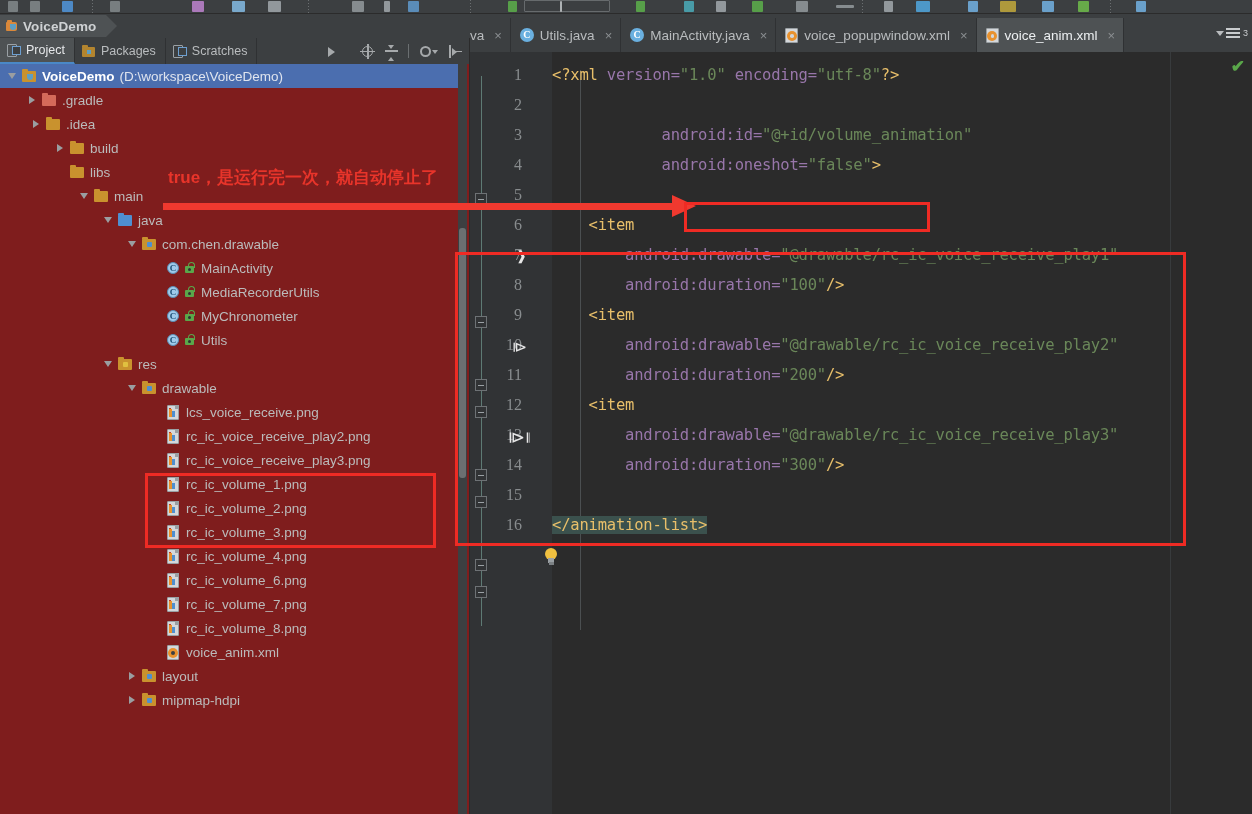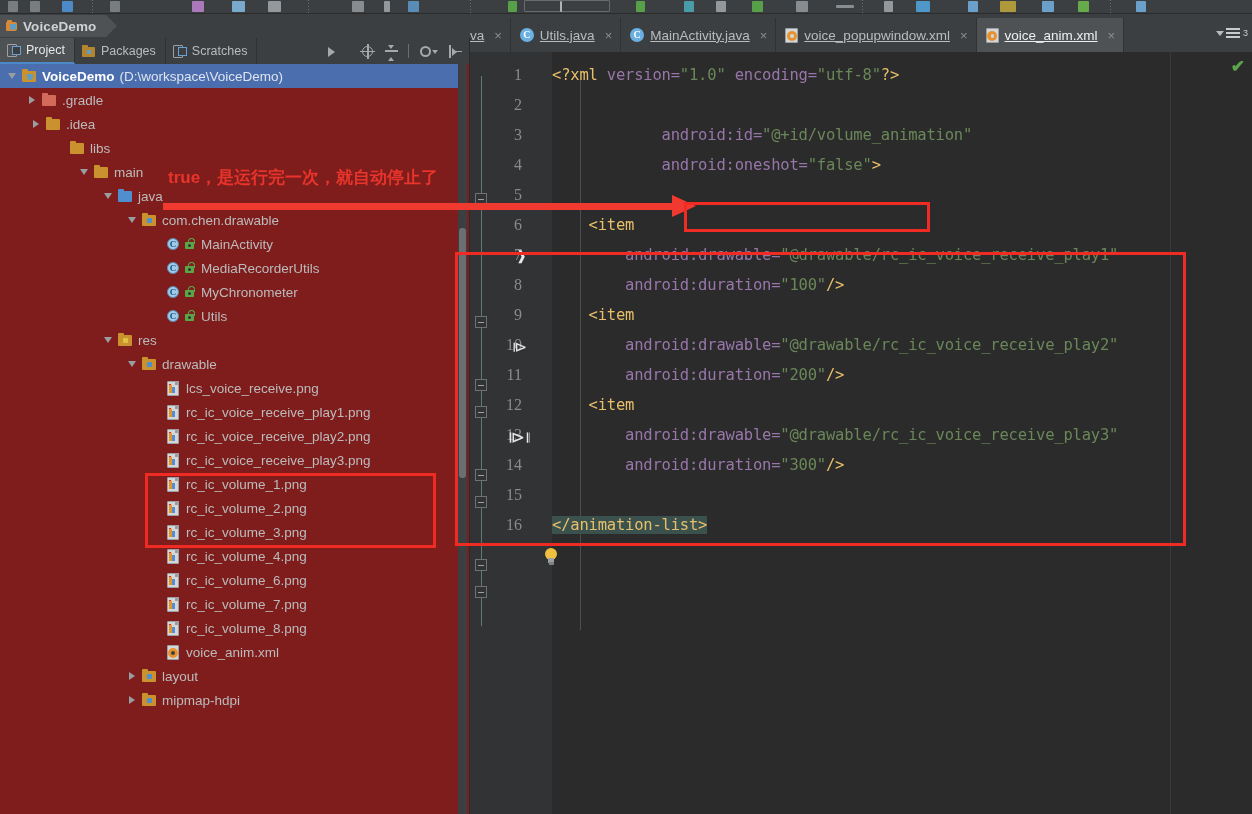--- a/index.html
+++ b/index.html
@@ -111,21 +111,21 @@
   
   .editor{ position:absolute; left:470px; top:14px; width:782px; height:800px; background:#2b2b2b; }
 
   .etabbar{ position:absolute; left:0; top:0; width:782px; height:38px;
             background:#3c3f41; display:flex; align-items:flex-end; }
   .etab{ position:relative; display:flex; align-items:center; gap:6px;
          height:34px; padding:0 8px 0 9px; border-right:1px solid #2f3133;
          color:#b9bcbe; font-size:13.5px; white-space:nowrap; }
   .etab.active{ background:#4e5254; }
   .etab.active .tl{ color:#eceff1; }
-  .etab .tl{ color:#b9bcbe;text-decoration:underline; }
+  .etab .tl{ color:#b9bcbe; }
   .etab .x{ color:#8b8f92; font-size:13px; margin-left:4px; }
   .cls-ico{ width:14px; height:14px; position:relative; flex:0 0 14px;}
   .cls-ico .c{ position:absolute; left:0; top:0; width:14px; height:14px; border-radius:50%;
                background:#6ab0e0; color:#fff; font-size:10px; font-weight:bold;
                text-align:center; line-height:14px; font-family:"Liberation Serif", serif;}
   .xml-ico{ width:13px; height:15px; position:relative; flex:0 0 13px;}
   .xml-ico .pg{ position:absolute; left:0; top:0; width:13px; height:15px; background:#d4d7da; border:1px solid #9aa0a4; border-radius:1px;}
   .xml-ico .ring{ position:absolute; left:1.5px; top:3px; width:10px; height:10px; border-radius:50%; background:#e8922e;}
   .xml-ico .dot{ position:absolute; left:5px; top:6.5px; width:3.5px; height:3.5px; border-radius:50%; background:#d4d7da;}
   .etab-cut{ padding-left:0; }
@@ -301,20 +301,28 @@
         </div>
         <div class="trow" style="padding-left: 32px;">
           <span class="arrow r"></span>
           <span class="ficon">
             <i class="foldtab" style="background:#c9922e"></i>
             <i class="fold" style="background:#c9922e"></i>
           </span>
           <span class="tname">.idea</span>
         </div>
         <div class="trow" style="padding-left: 56px;">
+          <span class="arrow r"></span>
+          <span class="ficon">
+            <i class="foldtab" style="background:#c9922e"></i>
+            <i class="fold" style="background:#c9922e"></i>
+          </span>
+          <span class="tname">build</span>
+        </div>
+        <div class="trow" style="padding-left: 56px;">
           <span class="arrow"></span>
           <span class="ficon">
             <i class="foldtab" style="background:#c9922e"></i>
             <i class="fold" style="background:#c9922e"></i>
           </span>
           <span class="tname">libs</span>
         </div>
         <div class="trow" style="padding-left: 80px;">
           <span class="arrow d"></span>
           <span class="ficon">
@@ -409,31 +417,20 @@
         <div class="trow" style="padding-left: 152px;">
           <span class="arrow"></span>
           <span class="pngicon">
             <i class="pg"></i>
             <i class="cr"></i>
             <i class="p3"></i>
             <i class="p1"></i>
             <i class="p2"></i>
           </span>
           <span class="tname">lcs_voice_receive.png</span>
-        </div>
-        <div class="trow" style="padding-left: 152px;">
-          <span class="arrow"></span>
-          <span class="pngicon">
-            <i class="pg"></i>
-            <i class="cr"></i>
-            <i class="p3"></i>
-            <i class="p1"></i>
-            <i class="p2"></i>
-          </span>
-          <span class="tname">rc_ic_voice_receive_play1.png</span>
         </div>
         <div class="trow" style="padding-left: 152px;">
           <span class="arrow"></span>
           <span class="pngicon">
             <i class="pg"></i>
             <i class="cr"></i>
             <i class="p3"></i>
             <i class="p1"></i>
             <i class="p2"></i>
           </span>

